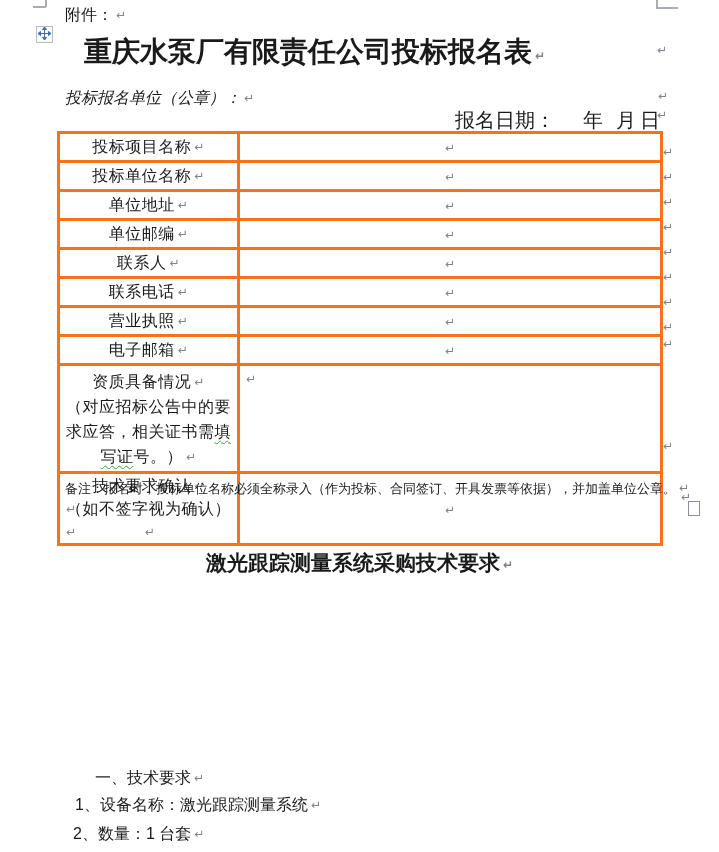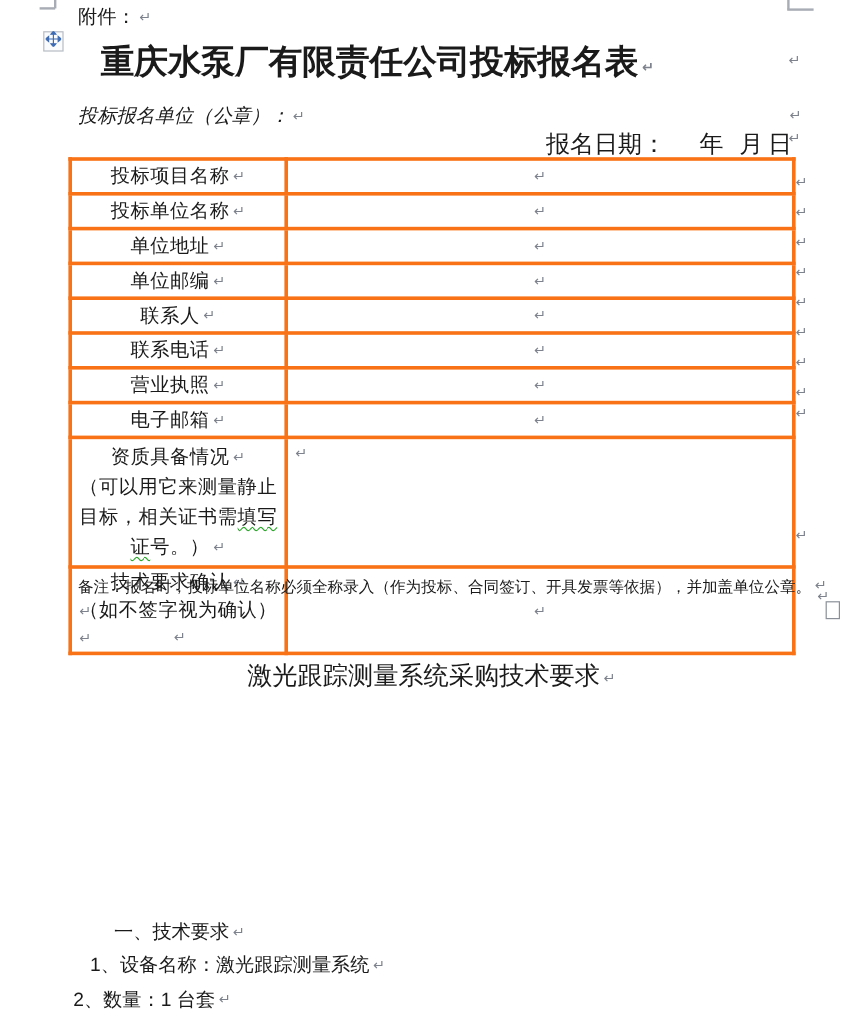--- a/index.html
+++ b/index.html
@@ -4,21 +4,21 @@
 <style>
   html,body{margin:0;padding:0;background:#fff;}
   .page{position:relative;width:719px;height:852px;background:#ffffff;overflow:hidden;
         font-family:"Liberation Sans", sans-serif;color:#1a1a1a;}
   .abs{position:absolute;}
   .crop{position:absolute;background:#a8adb5;}
   .pilcrow{font-size:12px;color:#7d828c;font-family:"DejaVu Sans", sans-serif;line-height:1;}
   .pl-inline{margin-left:3px;vertical-align:1px;}
   .txt16{font-size:16px;line-height:20px;white-space:nowrap;}
   .title{width:629px;text-align:center;font-size:28px;font-weight:bold;letter-spacing:0px;white-space:nowrap;}
-  .h2{width:719px;text-align:center;font-size:21px;font-weight:normal;white-space:nowrap;}
+  .h2{width:719px;text-align:center;font-size:21px;font-weight:bold;white-space:nowrap;}
   .note{font-size:13px;white-space:nowrap;}
   table.form{border-collapse:collapse;table-layout:fixed;width:603px;}
   table.form td{border:3px solid #f97316;font-size:16px;overflow:hidden;}
   td.lab{text-align:center;vertical-align:middle;padding:0 1px;letter-spacing:0.5px;}
   td.val{text-align:center;vertical-align:middle;}
   td.val9{text-align:left;vertical-align:top;padding:3px 6px;}
   tr.r td{height:24px;}
   tr.r9 td{height:99px;}
   tr.r9 td.lab{line-height:25px;}
   tr.r10 td{height:46px;}
@@ -112,21 +112,21 @@
         <td class="lab"><span>营业执照</span><span class="pilcrow pl-inline">↵</span></td>
         <td class="val"><span class="pilcrow">↵</span></td>
       </tr>
       <tr class="r">
         <td class="lab"><span>电子邮箱</span><span class="pilcrow pl-inline">↵</span></td>
         <td class="val"><span class="pilcrow">↵</span></td>
       </tr>
       <tr class="r9">
         <td class="lab">
           <span>资质具备情况</span><span class="pilcrow pl-inline">↵</span><br>
-          <span><span>（可以用它来测量静止目标，相关证书需</span><span class="sq">填写证</span><span>号。）</span></span><span class="pilcrow pl-inline">↵</span>
+          <span><span>（对应招标公告中的要求应答，相关证书需</span><span class="sq">填写证</span><span>号。）</span></span><span class="pilcrow pl-inline">↵</span>
         </td>
         <td class="val9"><span class="pilcrow">↵</span></td>
       </tr>
       <tr class="r10">
         <td class="lab">
           <span>技术要求确认</span><span class="pilcrow pl-inline">↵</span><br>
           <span>（如不签字视为确认）</span><span class="pilcrow pl-inline">↵</span>
         </td>
         <td class="val"><span class="pilcrow">↵</span></td>
       </tr>
@@ -160,17 +160,17 @@
 
 
   <div class="abs txt16 bold" style="left:95px;top:768px;">
     <span>一、技术要求</span><span class="pilcrow pl-inline">↵</span>
   </div>
 
   <div class="abs txt16" style="left:75px;top:795px;">
     <span>1、设备名称：激光跟踪测量系统</span><span class="pilcrow pl-inline">↵</span>
   </div>
 
-  <div class="abs txt16" style="left:61px;top:824px;">
+  <div class="abs txt16" style="left:73px;top:824px;">
     <span>2、数量：1 台套</span><span class="pilcrow pl-inline">↵</span>
   </div>
 
 </div>
 
 </body></html>

